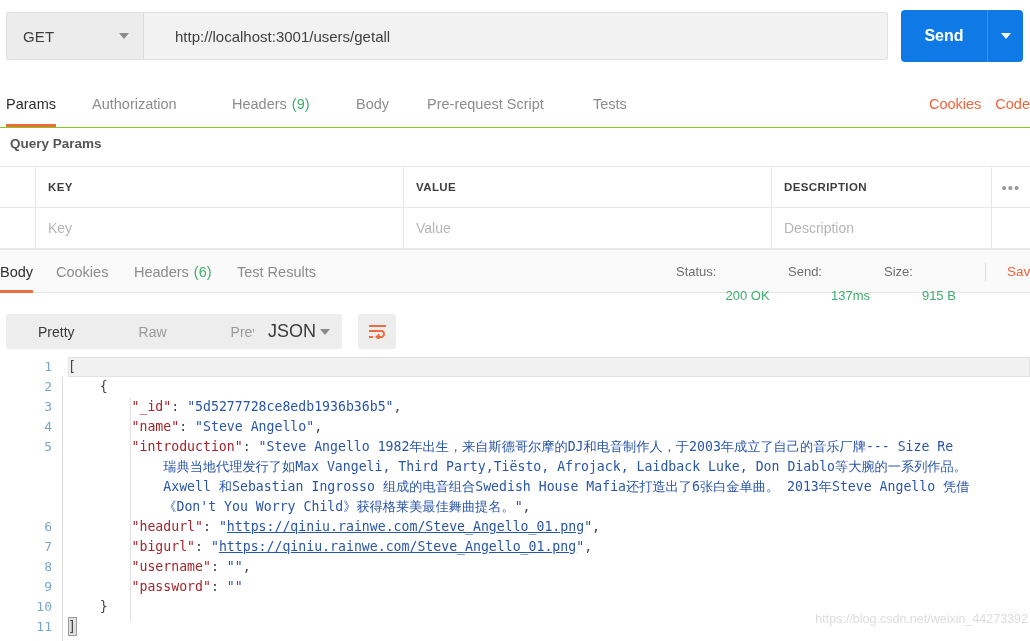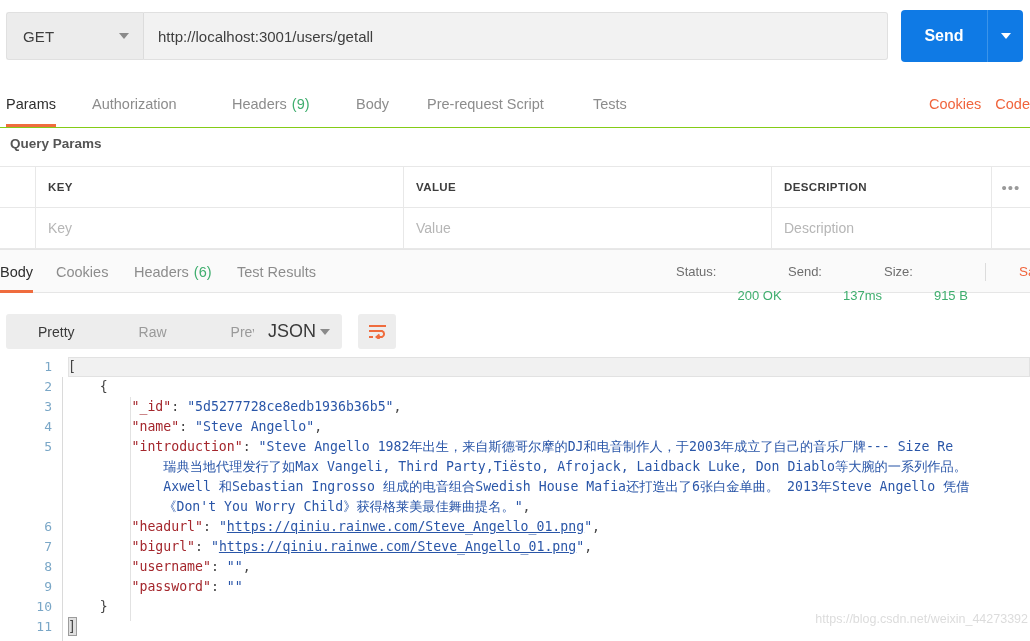--- a/index.html
+++ b/index.html
@@ -25,21 +25,21 @@
   }
   .method-label { font-size: 15px; color: #3e3e3e; letter-spacing: .2px; }
   .caret-dn {
     width: 0; height: 0; border-left: 5px solid transparent;
     border-right: 5px solid transparent; border-top: 6px solid #8a8a8a;
   }
   .url-input {
     position: absolute; left: 143px; top: 12px; width: 745px; height: 48px;
     background: #f2f2f2; border: 1px solid #e0e0e0; border-left: 1px solid #dcdcdc;
     border-radius: 0 3px 3px 0;
-    display: flex; align-items: center; padding-left: 14px;
+    display: flex; align-items: center; padding-left: 31px;
     font-size: 15px; color: #3f3f3f;
   }
   .send-group {
     position: absolute; left: 901px; top: 10px; width: 122px; height: 52px;
     display: flex; border-radius: 4px; overflow: hidden;
   }
   .send-btn {
     flex: 1; background: #0f7ae5; color: #fff; font-size: 16px; font-weight: bold;
     display: flex; align-items: center; justify-content: center;
     border: none; font-family: inherit; cursor: pointer;
@@ -107,21 +107,21 @@
     font-size: 14.5px; color: #8c8c8c; cursor: pointer; white-space: nowrap;
   }
   .rtab.active { color: #2e2e2e; }
   .rtab.active::after {
     content: ""; position: absolute; left: 0; right: 0; bottom: 0;
     height: 3px; background: #ef6c3e;
   }
   .rtab .badge { color: #3fae6e; margin-left: 5px; }
   .meta {
     position: absolute; top: 0; height: 43px; display: flex; align-items: center;
-    font-size: 13px; gap: 21px;
+    font-size: 13px; gap: 9px;
   }
   .meta-k { color: #6e6e6e; }
   .meta-v { color: #3fae6e; margin-top: 48px; }
   .meta-sep { width: 1px; height: 18px; background: #dcdcdc; margin: 0 12px; }
   .save-link { color: #f0643c; font-size: 13.5px; cursor: pointer; }
 
   
   .view-toolbar { position: absolute; top: 305px; left: 0; width: 1030px; height: 52px; }
   .seg {
     position: absolute; left: 6px; top: 9px; height: 35px;

